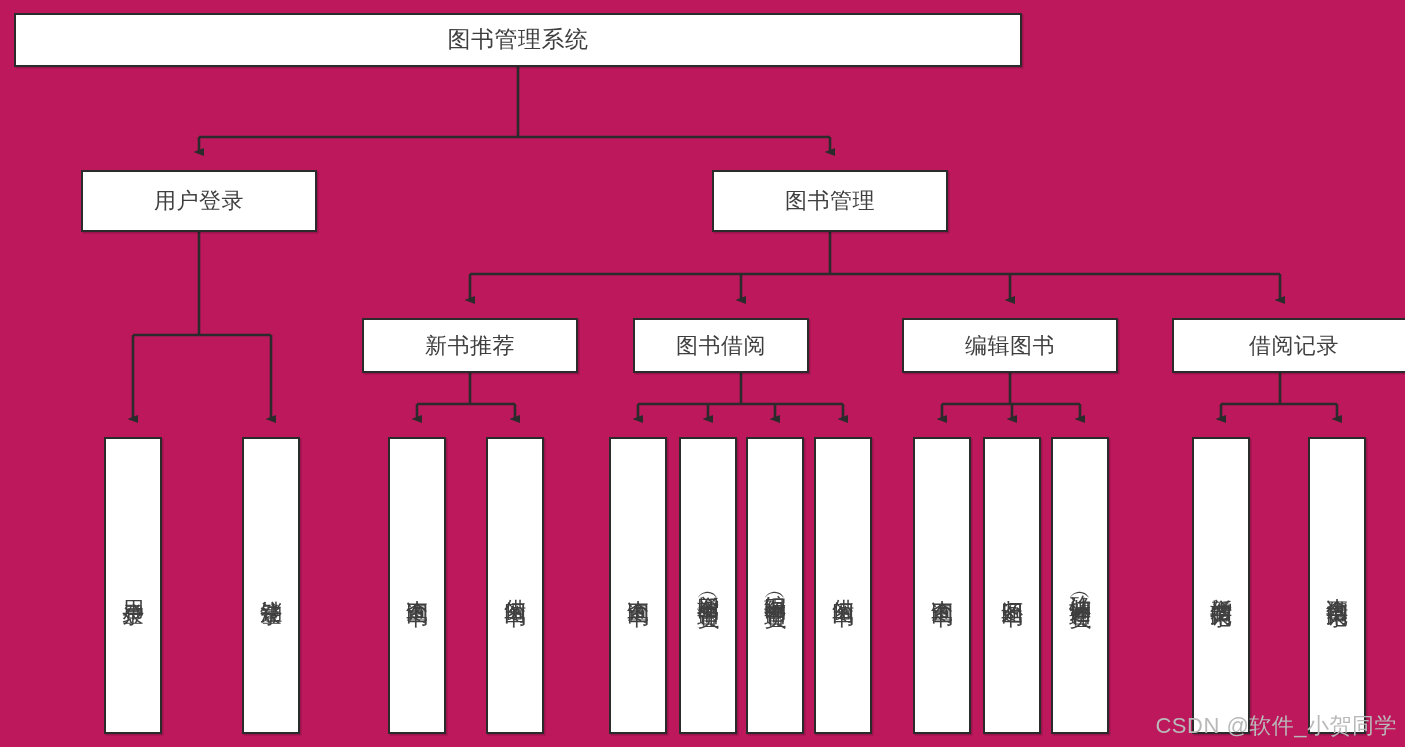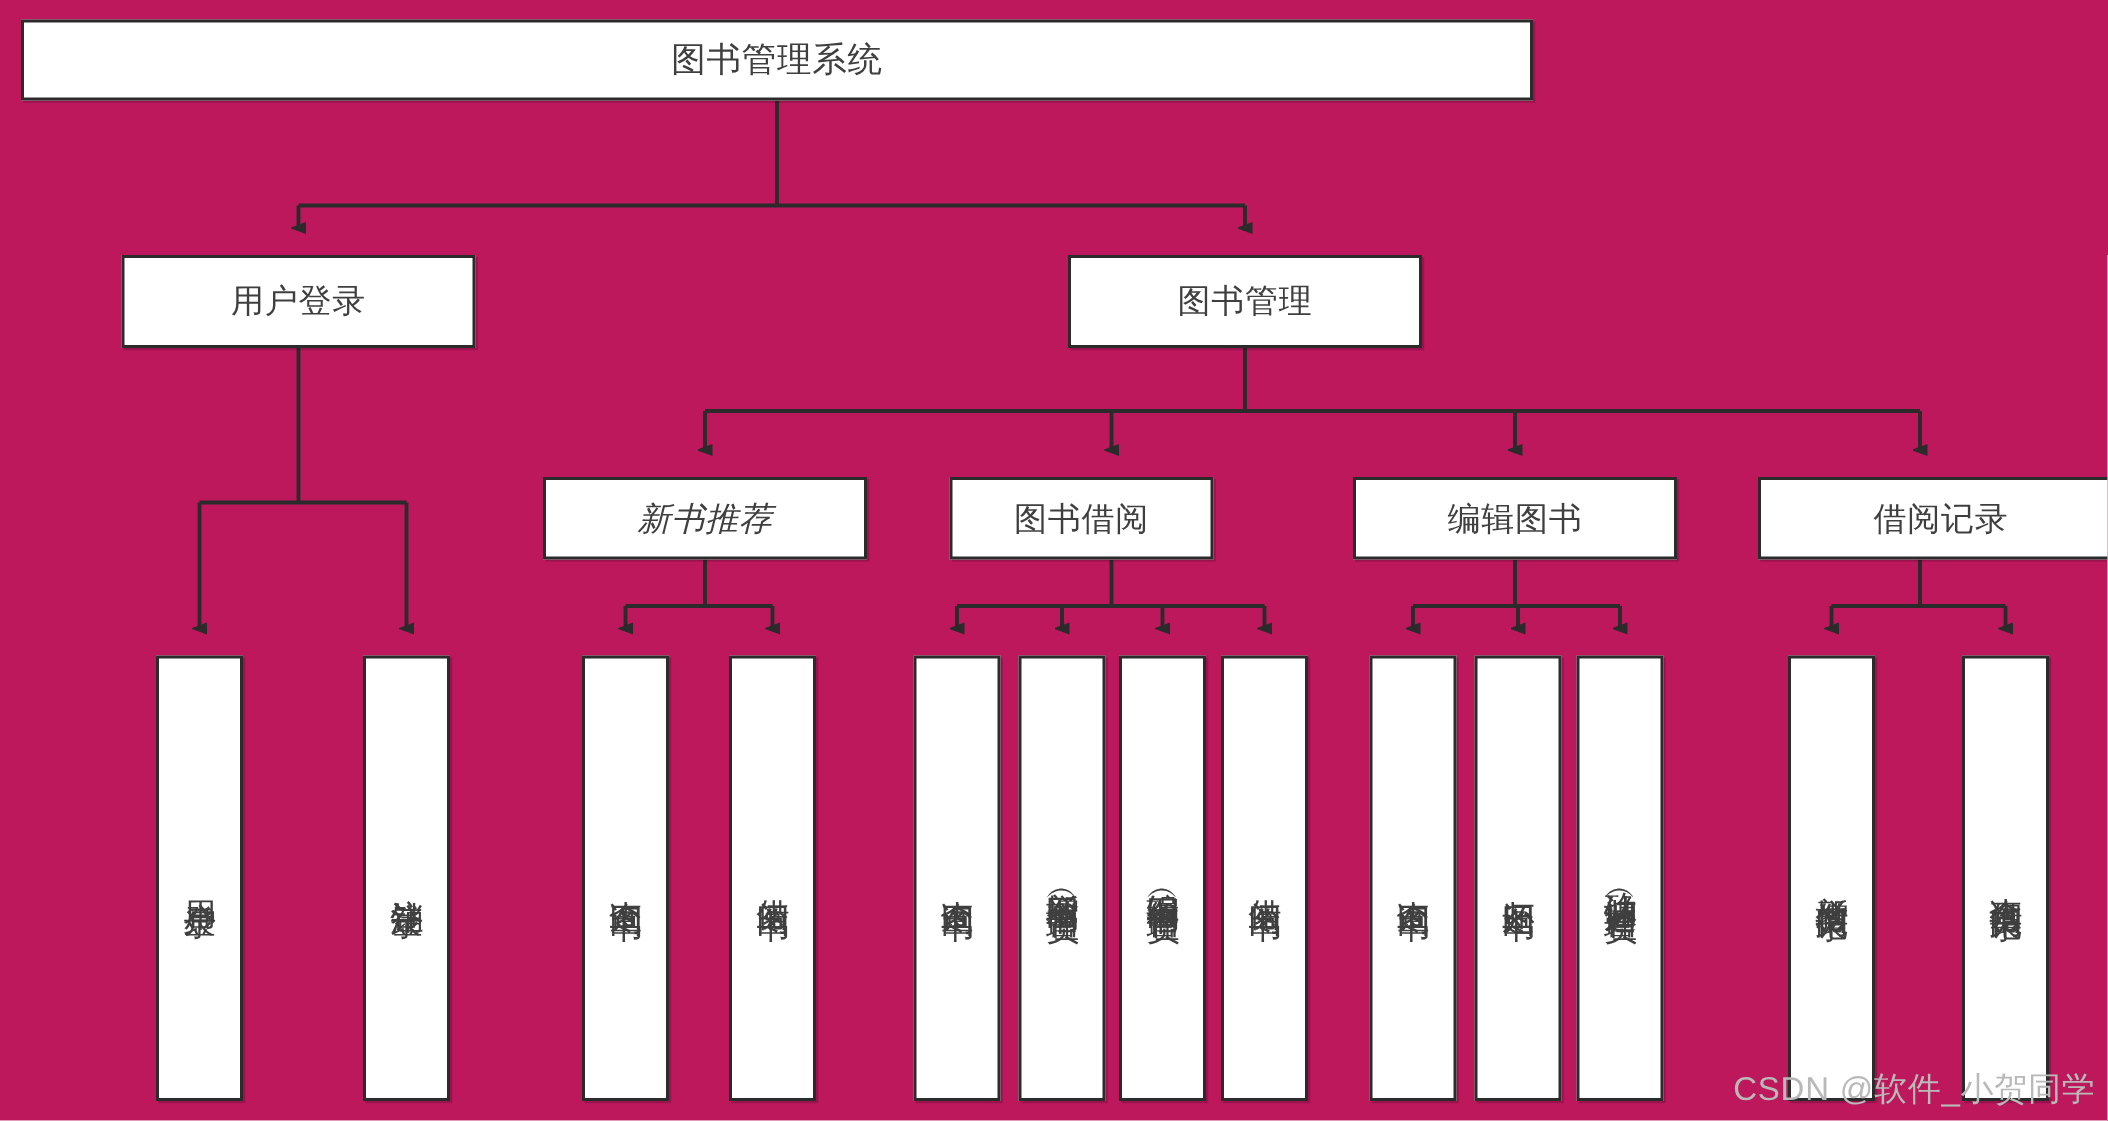--- a/index.html
+++ b/index.html
@@ -132,21 +132,21 @@
     <span class="label">图书管理系统</span>
   </div>
 
   <div class="node h" style="left: 81px; top: 170px; width: 236px; height: 62px;">
     <span class="label">用户登录</span>
   </div>
   <div class="node h" style="left: 712px; top: 170px; width: 236px; height: 62px;">
     <span class="label">图书管理</span>
   </div>
 
-  <div class="node h" style="left: 362px; top: 318px; width: 216px; height: 55px; font-style: italic;">
+  <div class="node h" style="left: 362px; top: 318px; width: 216px; height: 55px;">
     <span class="label">新书推荐</span>
   </div>
   <div class="node h" style="left: 633px; top: 318px; width: 176px; height: 55px;">
     <span class="label">图书借阅</span>
   </div>
   <div class="node h" style="left: 902px; top: 318px; width: 216px; height: 55px;">
     <span class="label">编辑图书</span>
   </div>
   <div class="node h" style="left: 1172px; top: 318px; width: 244px; height: 55px;">
     <span class="label">借阅记录</span>

